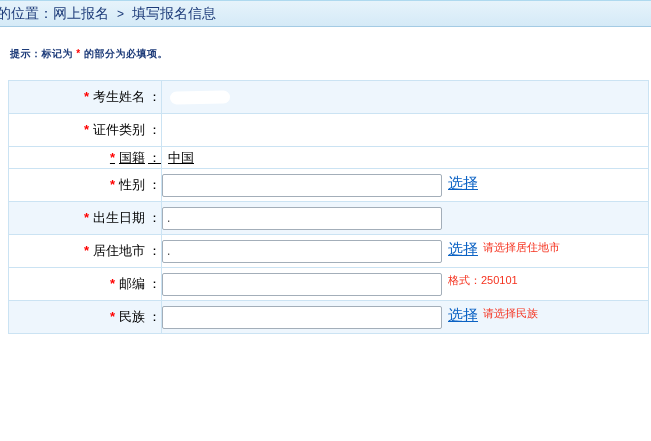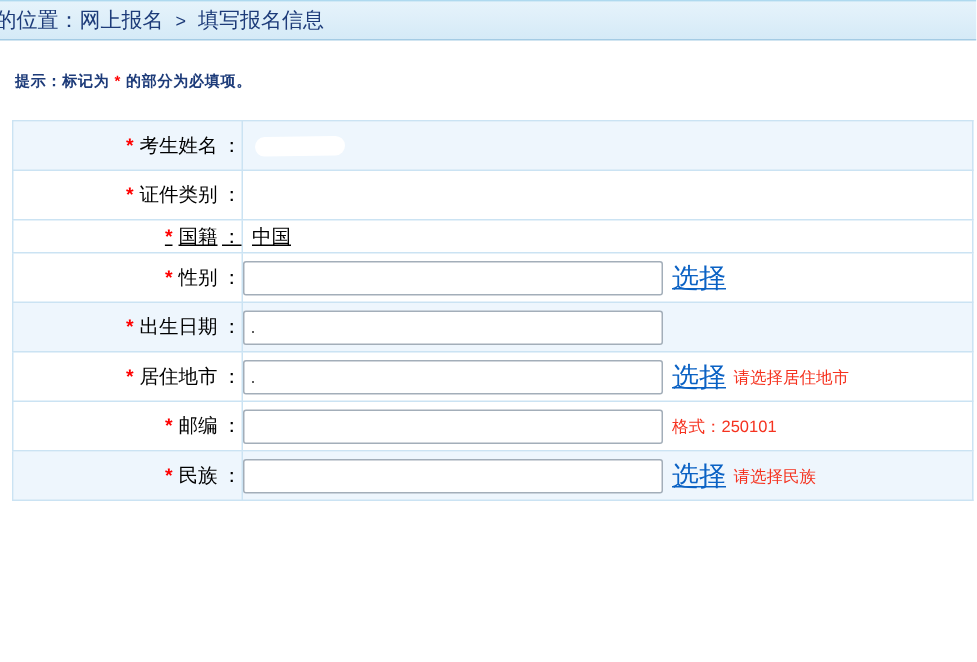--- a/index.html
+++ b/index.html
@@ -45,33 +45,33 @@
   tr.r{height:33px;background:#ffffff;}
   tr.alt{background:#eef6fd;}
   tr.short{height:22px;text-decoration:underline;}
   td.lab{
     width:152px;text-align:right;padding-right:5px;
     white-space:nowrap;
   }
   td.lab .req{color:#ff0000;margin-right:4px;font-weight:bold;}
   td.lab .colon{margin-left:3px;}
   td.val{padding-left:5px;}
-  .valwrap{display:flex;align-items:center;}
+  .valwrap{display:flex;}
   .txtval{margin-left:6px;color:#000;}
   input.fld{
     width:270px;height:19px;
     border:1px solid #a3aeb9;border-radius:2px;
     background:#fff;
     font-size:12px;color:#444;
     padding:1px 4px;outline:none;
     font-family:"Liberation Sans","DejaVu Sans",sans-serif;
   }
   a.sel{
     color:#0b62c4;text-decoration:underline;cursor:pointer;
-    margin-left:6px;font-size:18px;white-space:nowrap;
+    margin-left:6px;font-size:15px;white-space:nowrap;
   }
   .hint{
     color:#f5321f;font-size:11px;margin-left:5px;white-space:nowrap;
   }
   .hint.fmt{margin-left:6px;}
   
   .redact{
     display:inline-block;background:#ffffff;
     border-radius:8px;
   }

